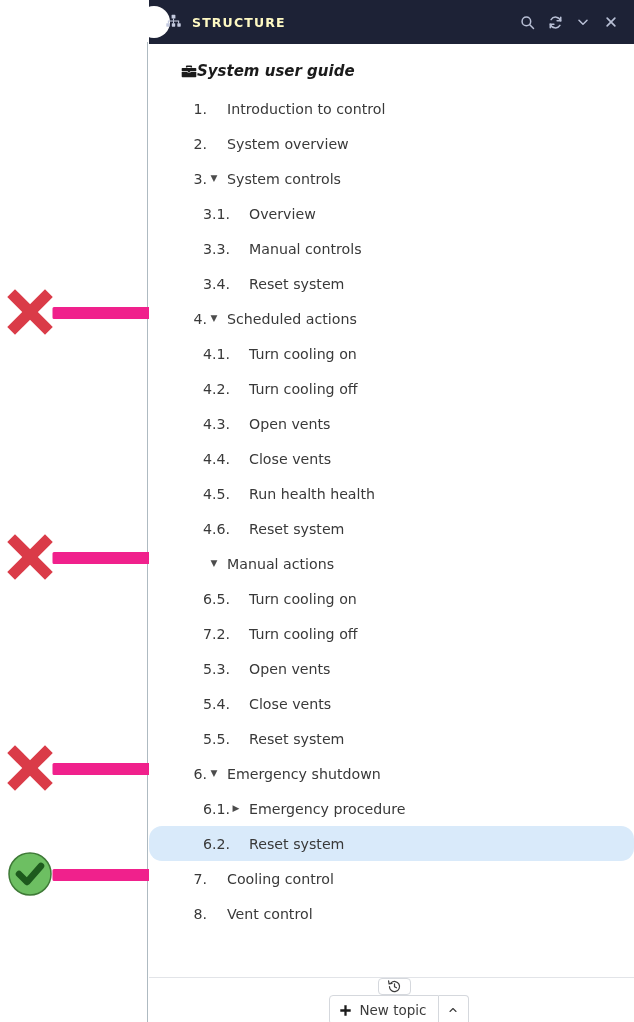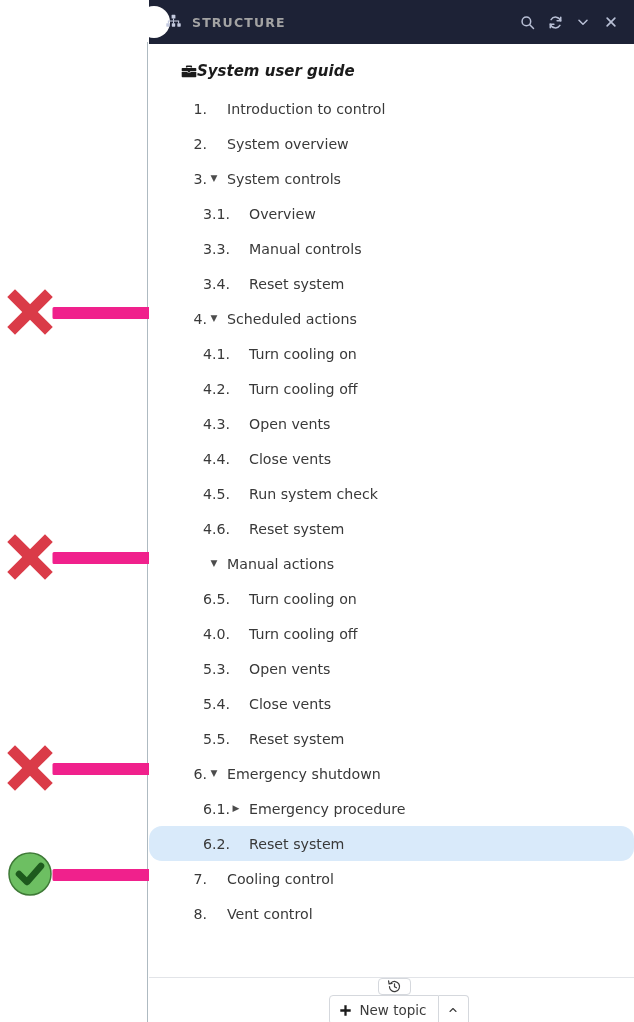--- a/index.html
+++ b/index.html
@@ -81,21 +81,21 @@
     background: #ffffff;
   }
   .hdr-icon {
     display: flex;
     align-items: center;
     color: #c3c9de;
     margin-right: 10px;
     z-index: 2;
   }
   .hdr-title {
-    color: #a3a3a3;
+    color: #fef9c3;
     font-size: 12.5px;
     font-weight: bold;
     letter-spacing: 1.15px;
     z-index: 2;
   }
   .hdr-actions {
     margin-left: auto;
     display: flex;
     align-items: center;
     gap: 10px;
@@ -380,39 +380,39 @@
             <span class="lbl">Open vents</span>
           </div>
           <div class="node lvl2">
             <span class="num">4.4.</span>
             <span class="tri empty"></span>
             <span class="lbl">Close vents</span>
           </div>
           <div class="node lvl2">
             <span class="num">4.5.</span>
             <span class="tri empty"></span>
-            <span class="lbl">Run system check</span>
+            <span class="lbl">Run health health</span>
           </div>
           <div class="node lvl2">
             <span class="num">4.6.</span>
             <span class="tri empty"></span>
             <span class="lbl">Reset system</span>
           </div>
           <div class="node lvl1">
             <span class="num"></span>
             <span class="tri">▼</span>
             <span class="lbl">Manual actions</span>
           </div>
           <div class="node lvl2">
             <span class="num">6.5.</span>
             <span class="tri empty"></span>
             <span class="lbl">Turn cooling on</span>
           </div>
           <div class="node lvl2">
-            <span class="num">4.0.</span>
+            <span class="num">7.2.</span>
             <span class="tri empty"></span>
             <span class="lbl">Turn cooling off</span>
           </div>
           <div class="node lvl2">
             <span class="num">5.3.</span>
             <span class="tri empty"></span>
             <span class="lbl">Open vents</span>
           </div>
           <div class="node lvl2">
             <span class="num">5.4.</span>

